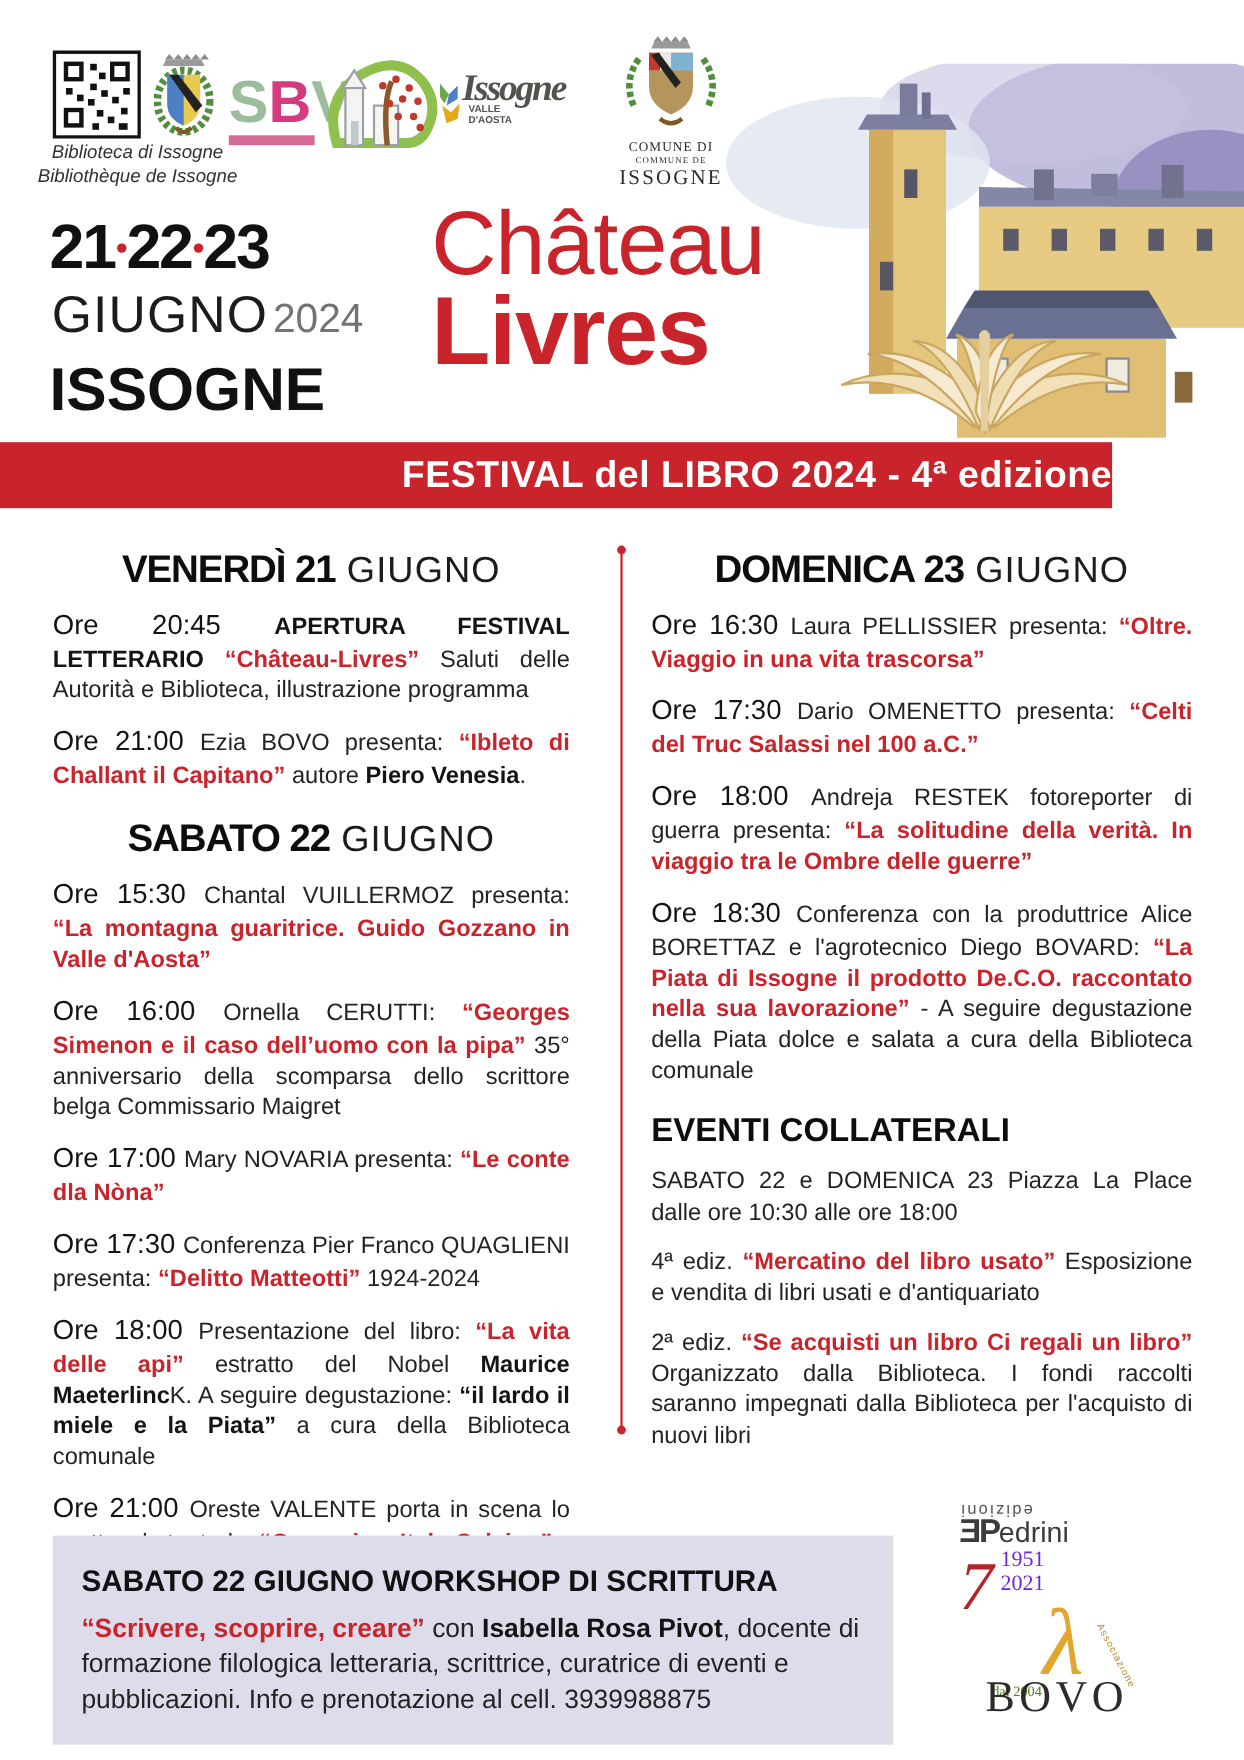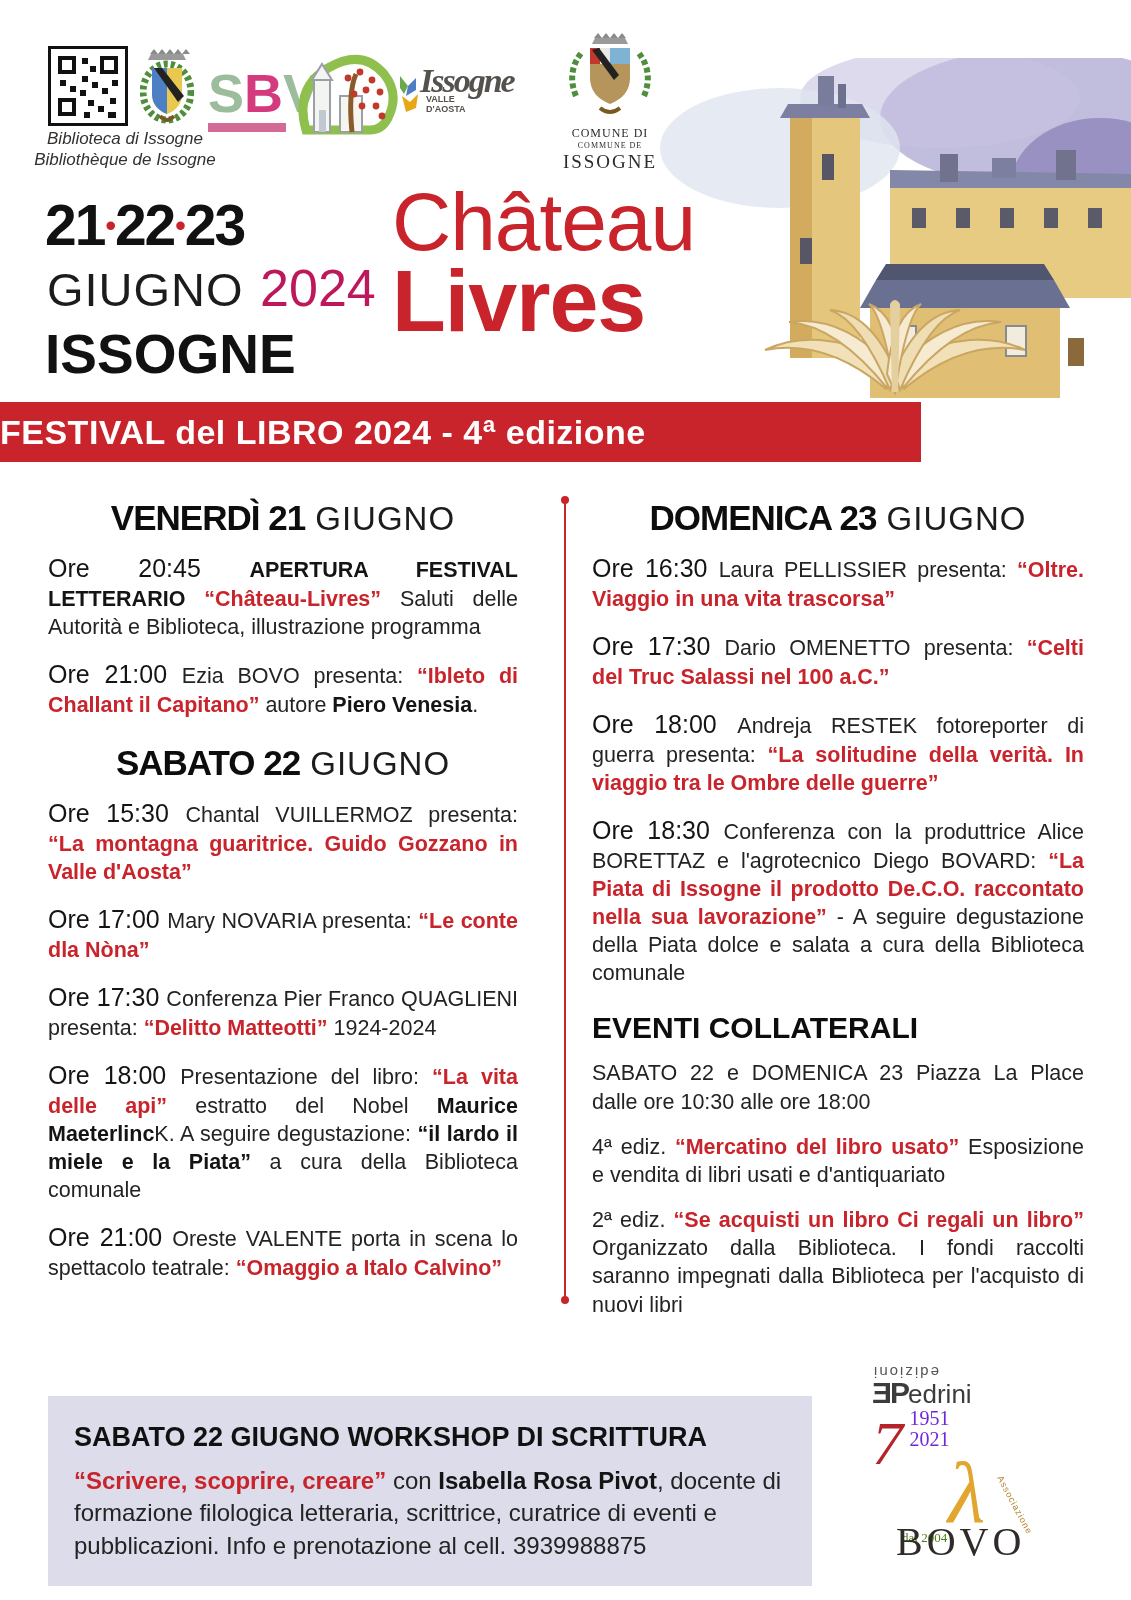--- a/index.html
+++ b/index.html
@@ -24,28 +24,28 @@
   .issogne-script{left:400px;top:62px;width:110px;}
   .issogne-script .word{font-family:"Liberation Serif", serif;font-style:italic;
     font-weight:700;font-size:34px;color:#55514d;letter-spacing:-2px;}
   .issogne-script .sub{font-size:9px;font-weight:700;color:#55514d;line-height:1.15;margin-left:26px;margin-top:-6px;}
   
   .dates{position:absolute;left:45px;top:192px;width:340px;font-weight:700;
     font-size:57px;letter-spacing:-2px;color:#111;white-space:nowrap;}
   .dates .dot{color:#c9242b;font-size:30px;vertical-align:9px;margin:0 1px;}
   .month-line{position:absolute;left:47px;top:258px;white-space:nowrap;}
   .month-line .month{font-size:47px;font-weight:400;letter-spacing:1px;color:#1c1c1c;}
-  .month-line .year{font-size:52px;font-weight:400;color:#be185d;margin-left:12px;}
+  .month-line .year{font-size:37px;font-weight:400;color:#737373;}
   .city{position:absolute;left:45px;top:322px;font-size:55px;font-weight:800;letter-spacing:0px;color:#111;}
   .title{position:absolute;left:392px;top:182px;color:#c9242b;line-height:0.98;}
   .title .t1{font-size:82px;font-weight:500;letter-spacing:-1px;}
   .title .t2{font-size:88px;font-weight:800;letter-spacing:-1px;margin-top:-4px;}
   .illustration{position:absolute;left:640px;top:58px;width:491px;height:344px;}
-  .banner{position:absolute;left:0;top:402px;width:921px;height:60px;background:#c9242b;
-    display:flex;align-items:center;justify-content:flex-start;}
+  .banner{position:absolute;left:0;top:402px;width:1011px;height:60px;background:#c9242b;
+    display:flex;align-items:center;justify-content:flex-end;}
   .banner span{color:#ffffff;font-size:34px;font-weight:700;letter-spacing:0.5px;}
   
   .col{position:absolute;top:492px;}
   .col-left{left:48px;width:470px;}
   .col-right{left:592px;width:492px;}
   .divider{position:absolute;left:564px;top:500px;width:2px;height:800px;background:#c9242b;}
   .divider::before,.divider::after{content:"";position:absolute;left:-3px;width:8px;height:8px;
     border-radius:50%;background:#c9242b;}
   .divider::before{top:-4px;}
   .divider::after{bottom:-4px;}
@@ -251,20 +251,21 @@
 
   <div class="col col-left" id="left-col">
       <section class="prog-section">
         <h2 class="prog-heading"><span class="h-bold">VENERDÌ 21</span><span class="h-light"> GIUGNO</span></h2>
         <p class="event"><span class="seg-time">Ore 20:45 </span><span class="seg-bold">APERTURA FESTIVAL LETTERARIO </span><span class="seg-red">“Château-Livres” </span><span>Saluti delle Autorità e Biblioteca, illustrazione programma</span></p>
         <p class="event"><span class="seg-time">Ore 21:00 </span><span>Ezia BOVO presenta: </span><span class="seg-red">“Ibleto di Challant il Capitano” </span><span>autore </span><span class="seg-bold">Piero Venesia</span><span>.</span></p>
       </section>
       <section class="prog-section">
         <h2 class="prog-heading"><span class="h-bold">SABATO 22</span><span class="h-light"> GIUGNO</span></h2>
         <p class="event"><span class="seg-time">Ore 15:30 </span><span>Chantal VUILLERMOZ presenta: </span><span class="seg-red">“La montagna guaritrice. Guido Gozzano in Valle d'Aosta”</span></p>
+        <p class="event"><span class="seg-time">Ore 16:00 </span><span>Ornella CERUTTI: </span><span class="seg-red">“Georges Simenon e il caso dell’uomo con la pipa” </span><span>35° anniversario della scomparsa dello scrittore belga Commissario Maigret</span></p>
         <p class="event"><span class="seg-time">Ore 17:00 </span><span>Mary NOVARIA presenta: </span><span class="seg-red">“Le conte dla Nòna”</span></p>
         <p class="event"><span class="seg-time">Ore 17:30 </span><span>Conferenza Pier Franco QUAGLIENI presenta: </span><span class="seg-red">“Delitto Matteotti” </span><span>1924-2024</span></p>
         <p class="event"><span class="seg-time">Ore 18:00 </span><span>Presentazione del libro: </span><span class="seg-red">“La vita delle api” </span><span>estratto del Nobel </span><span class="seg-bold">Maurice Maeterlinc</span><span>K. A seguire degustazione: </span><span class="seg-bold">“il lardo il miele e la Piata” </span><span>a cura della Biblioteca comunale</span></p>
         <p class="event"><span class="seg-time">Ore 21:00 </span><span>Oreste VALENTE porta in scena lo spettacolo teatrale: </span><span class="seg-red">“Omaggio a Italo Calvino”</span></p>
       </section>
     </div>
   <div class="divider"></div>
   <div class="col col-right" id="right-col">
       <section class="prog-section">
         <h2 class="prog-heading"><span class="h-bold">DOMENICA 23</span><span class="h-light"> GIUGNO</span></h2>

